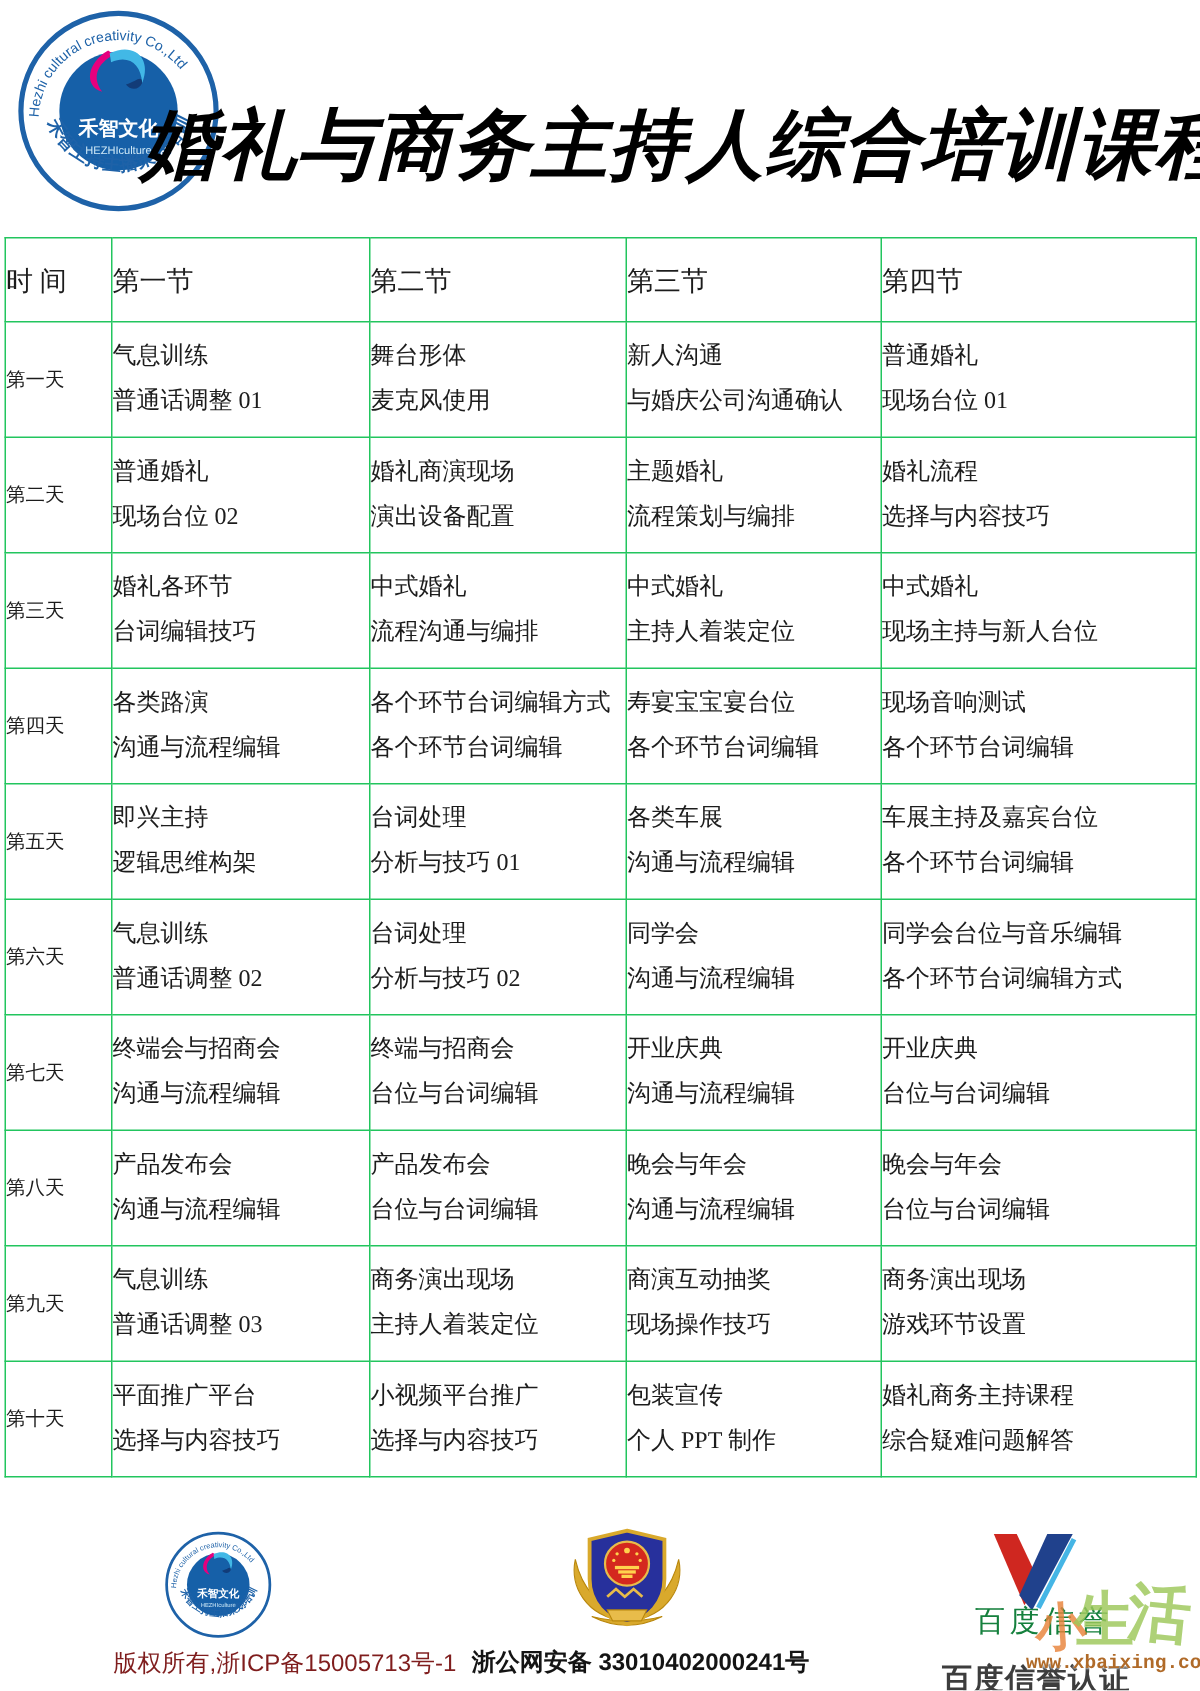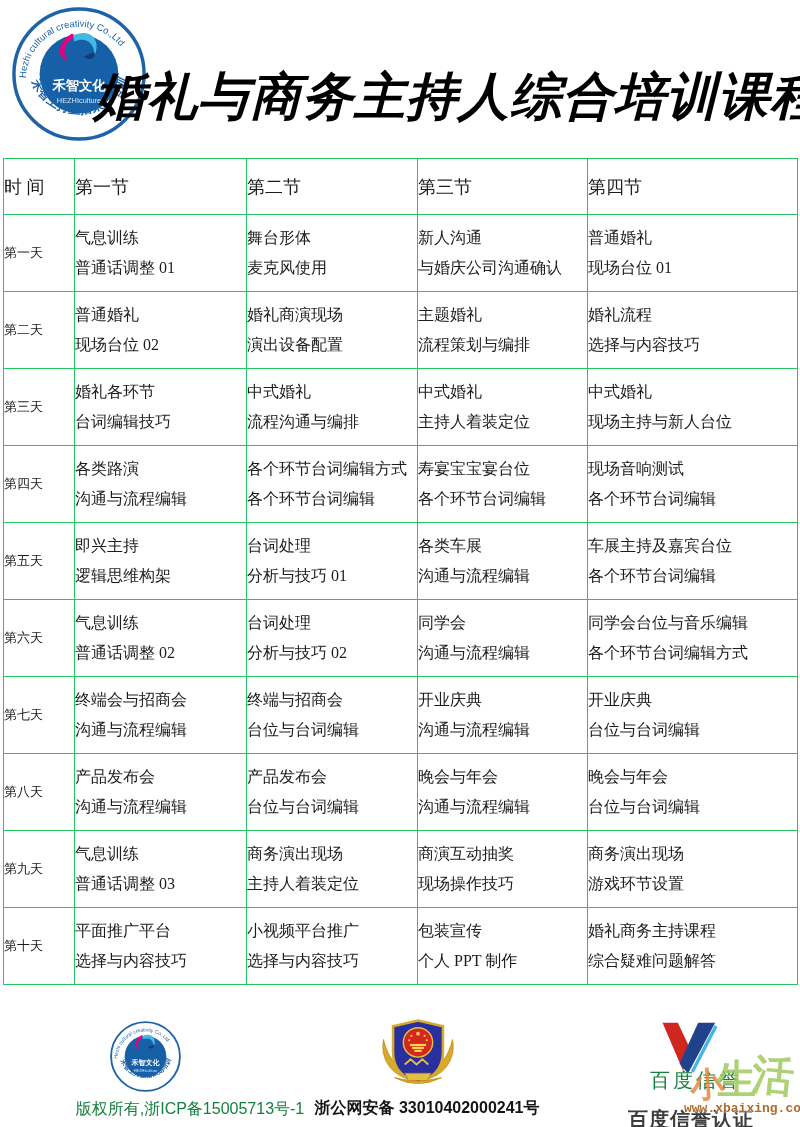--- a/index.html
+++ b/index.html
@@ -20,21 +20,21 @@
         padding:0;color:#1c1c1c;background:#fff;}
   .schedule thead th{height:55px;font-size:18px;font-weight:normal;}
   .schedule td{height:76px;}
   .schedule td.day{font-size:13px;}
   .schedule td .ln{line-height:30px;font-size:16px;white-space:nowrap;}
 
   
   .footer-text{font-family:"Liberation Sans","DejaVu Sans",sans-serif;}
   .logo-footer{position:absolute;left:109px;top:1020px;width:73px;height:73px;}
   .icp-text{position:absolute;left:15px;top:1099px;width:350px;text-align:center;
-        font-size:16px;color:#15803d;}
+        font-size:16px;color:#7f1d1d;}
   .badge-police{position:absolute;left:374px;top:1008px;width:88px;height:88px;}
   .police-text{position:absolute;left:282px;top:1098px;width:290px;text-align:center;
         font-size:16px;font-weight:bold;color:#141414;}
   .baidu-v{position:absolute;left:653px;top:1021px;width:70px;height:56px;}
   .baidu-gray{position:absolute;left:650px;top:1067px;font-size:20px;color:#15803d;
         letter-spacing:3px;white-space:nowrap;}
   .baidu-gray-en{position:absolute;left:652px;top:1130px;font-size:8px;color:#c6c4c3;
         letter-spacing:1.5px;white-space:nowrap;}
   .baidu-cert{position:absolute;left:628px;top:1106px;font-size:20px;font-weight:bold;
         color:#3d3d3d;letter-spacing:1px;white-space:nowrap;}

